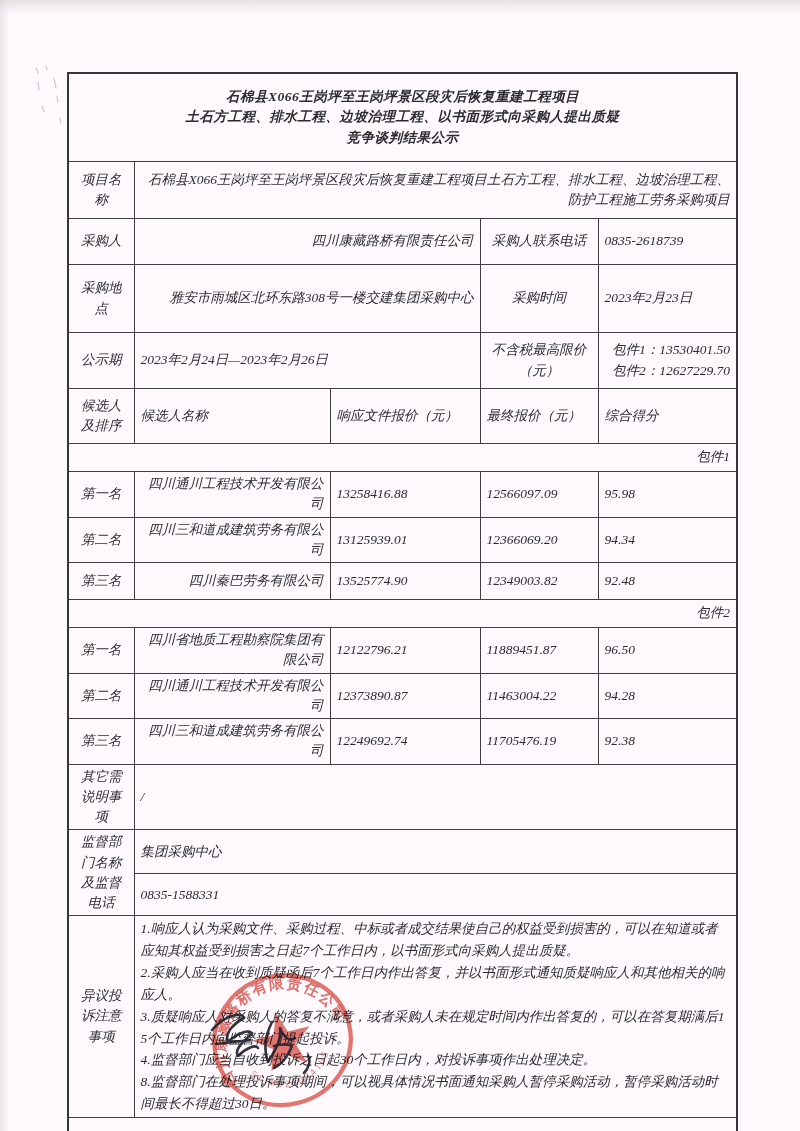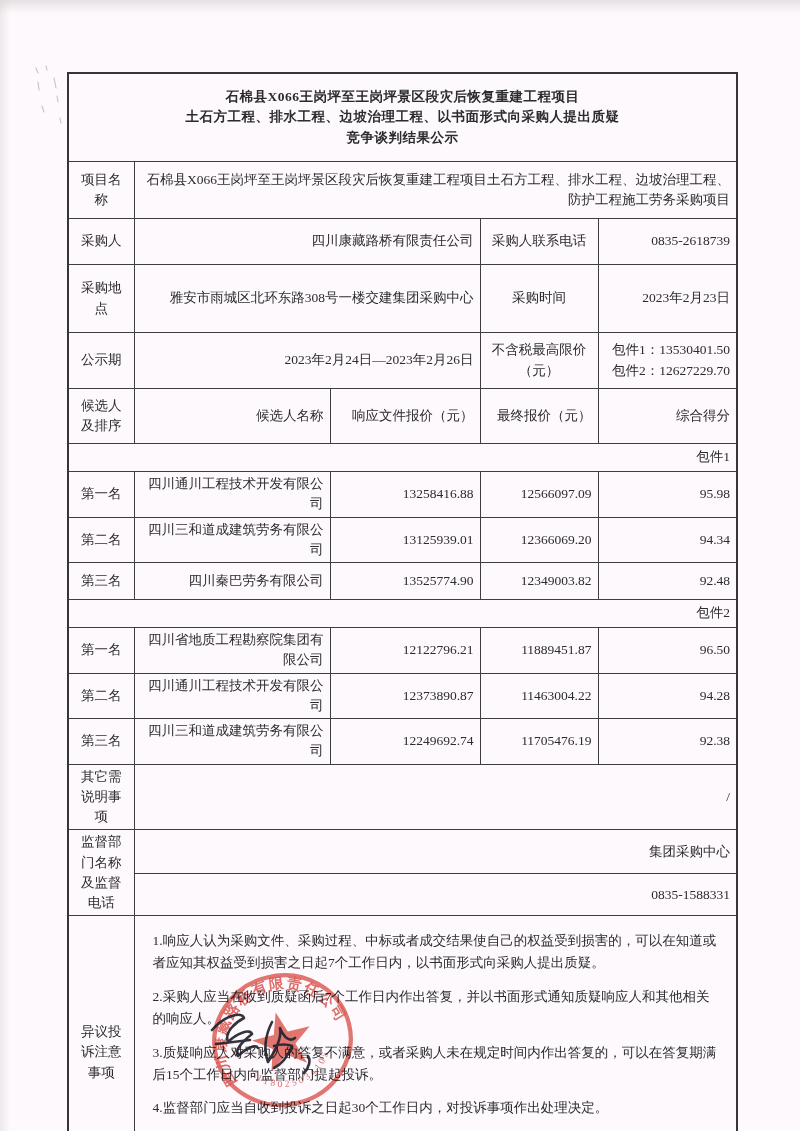--- a/index.html
+++ b/index.html
@@ -17,30 +17,31 @@
     border-collapse:collapse;table-layout:fixed;
     background:transparent;
   }
   .doc-table td{
     border:1.6px solid #3e3e42;
     padding:2px 6px;
     font-size:13.5px;
     line-height:1.5;
     vertical-align:middle;
     word-break:break-all;
+    font-style:italic;
   }
   .doc-table{border:2.4px solid #35353a;}
   .title-cell{text-align:center;font-weight:700;font-size:17.5px;line-height:1.55;letter-spacing:.5px;padding:6px 10px;}
   .lbl{text-align:center;padding:2px 3px;margin-left:16px;}
   .left{text-align:right;padding-left:9px;}
-  .center{text-align:right;}
+  .center{text-align:left;}
   .band{text-align:right;}
   .price-lines{font-size:13px;text-align:right;padding-left:6px;line-height:1.45;}
   .obj-cell{vertical-align:middle;padding:8px 10px;}
-  .obj-cell p{margin:12px;font-size:13.5px;line-height:1.62;text-align:left;}
+  .obj-cell p{margin:0;font-size:13.5px;line-height:1.62;text-align:left;}
   .sign-cell{text-align:left;padding-left:9px;font-size:13.5px;}
   
   .h-title td{height:83px}
   .h-proj td{height:52px}
   .h-buyer td{height:41px}
   .h-loc td{height:63px}
   .h-pub td{height:51px}
   .h-chead td{height:50px}
   .h-band td{height:23px}
   .h-c1 td{height:38px}

